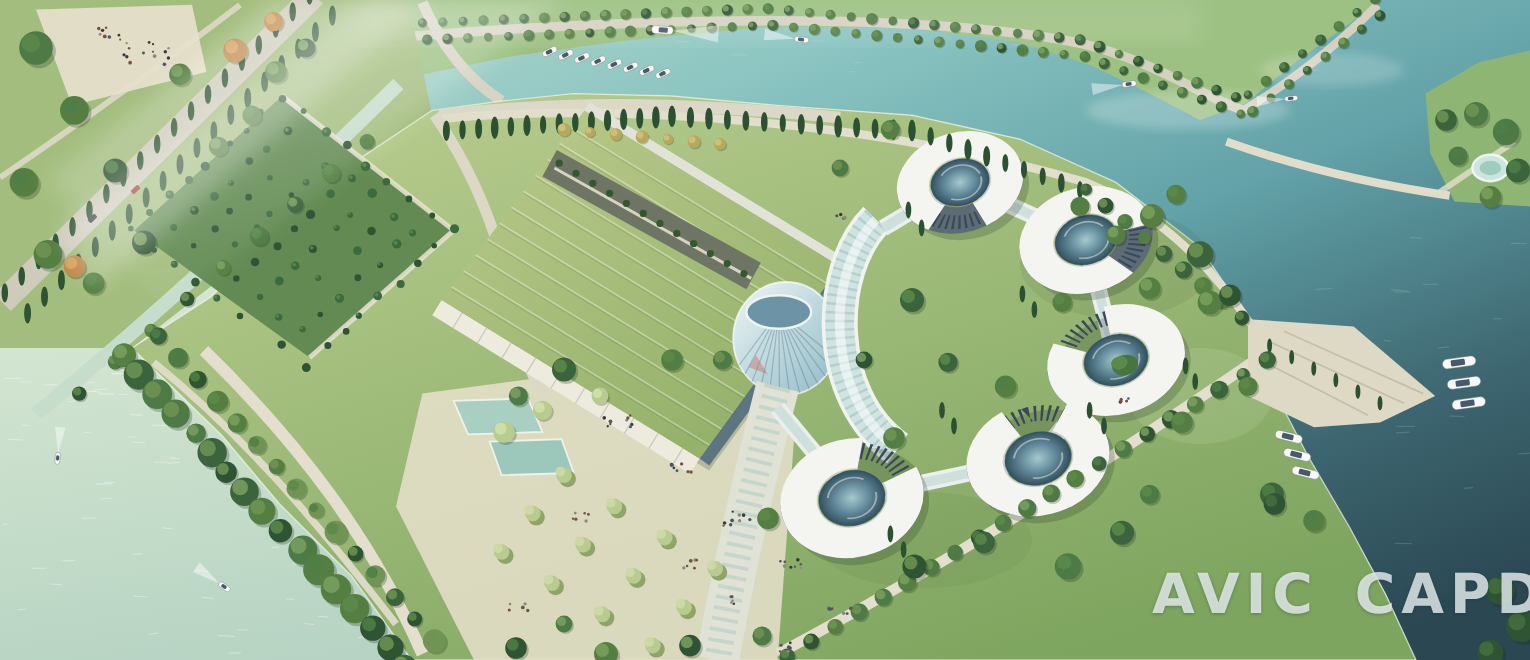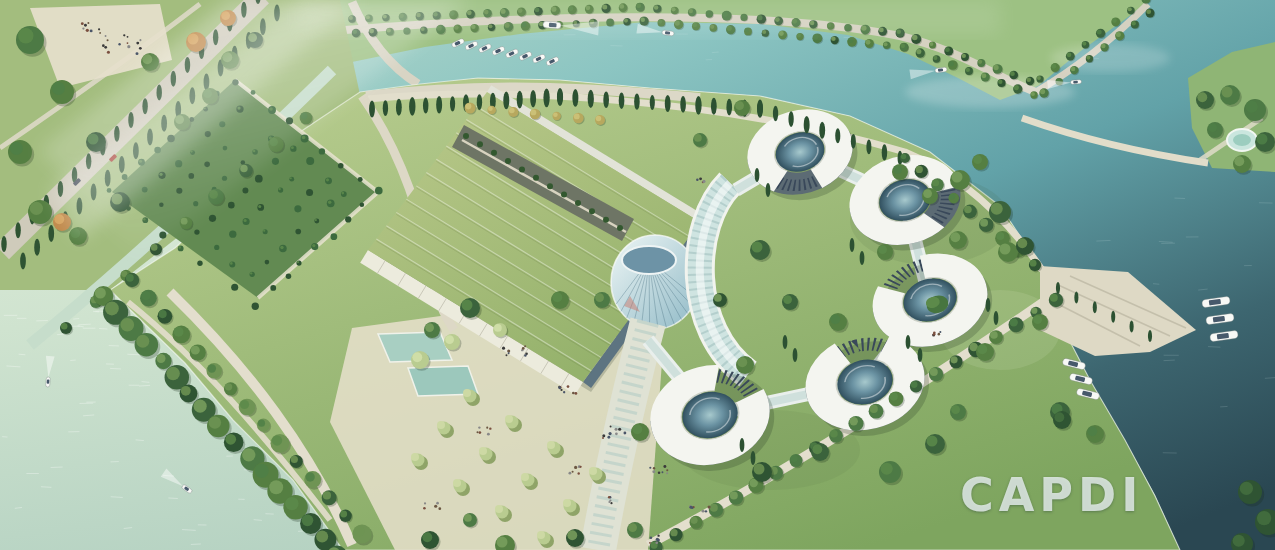--- a/index.html
+++ b/index.html
@@ -1512,15 +1512,16 @@
       </g>
 
   <g>
     <path d="M230,0 L470,0 L140,260 L40,150 Z" fill="url(#gradGlare)" opacity="0.7" filter="url(#fBlur)"></path>
     <path d="M300,0 L360,0 L80,240 L50,190 Z" fill="#ffffff" opacity="0.25" filter="url(#fBlur)"></path>
     <rect x="300" y="0" width="700" height="36" fill="#ffffff" opacity="0.10" filter="url(#fBlur)"></rect>
   </g>
 </svg>
 
 <div class="watermark">
+  <span>AVIC</span>
   <span>CAPDI</span>
 </div>
 </div>
 
 </body></html>

